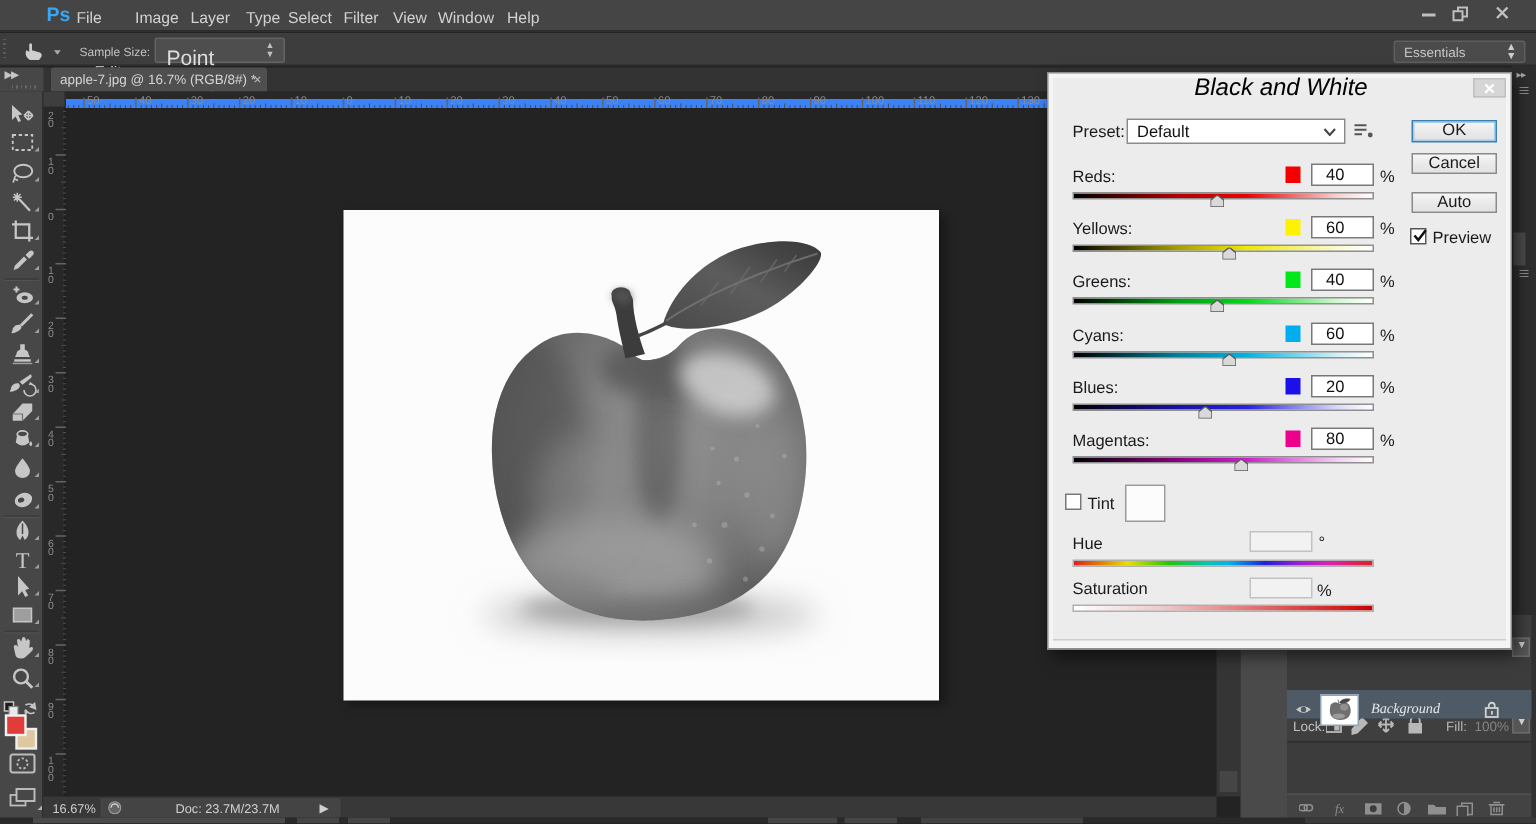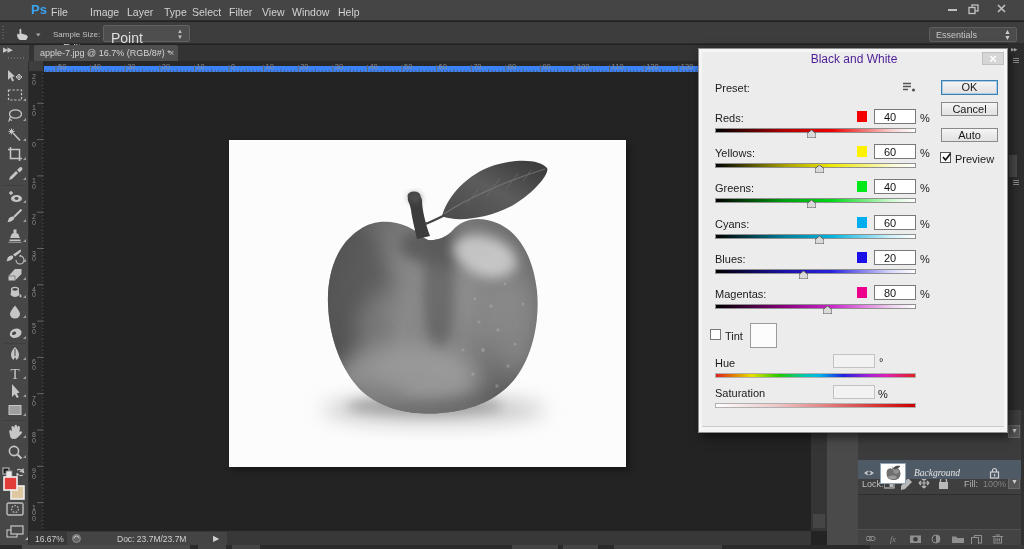--- a/index.html
+++ b/index.html
@@ -767,26 +767,32 @@
           <line x1="133.6" y1="4.2" x2="133.6" y2="7.5"></line>
         </g>
     </svg>
   </div>
   <div class="abs" style="left:0;top:136px;width:166px;height:3px;background:#333333;"></div>
   <div class="abs" style="left:163px;top:0;width:3px;height:139px;background:#313131;"></div>
 </div>
 
 <div id="dialog" class="abs" style="left:698px;top:48px;width:310px;height:385px;background:#ececec;border:1px solid #8e8e8e;box-shadow:3px 4px 10px rgba(0,0,0,0.55), inset 0 0 0 3px #f5f5f5;">
   <div class="abs" style="left:0;top:0;width:310px;height:20px;text-align:center;">
-    <span style="font-size:12px;color:#4c1d95;line-height:20px;">Black and White</span>
+    <span style="font-size:16px;color:#000000;line-height:20px;font-style:italic;">Black and White</span>
   </div>
   <div class="abs" style="left:283px;top:3px;width:22px;height:13px;background:#d6d6d6;border:1px solid #c0c0c0;text-align:center;">
     <span style="font-size:13px;color:#ffffff;line-height:11px;font-weight:bold;display:block;">×</span>
   </div>
   <span class="abs dlbl" style="left:16px;top:33px;">Preset:</span>
+  <div class="abs" style="left:52px;top:30px;width:146px;height:17px;background:#fff;border:1px solid #8a8a8a;">
+    <span style="position:absolute;left:6px;top:2px;font-size:11px;color:#111;">Default</span>
+    <svg style="position:absolute;right:5px;top:5px;" width="9" height="6" viewBox="0 0 9 6">
+        <path d="M1,1 L4.5,5 L8,1" fill="none" stroke="#444" stroke-width="1.4"></path>
+      </svg>
+  </div>
   <svg class="abs" style="left:203px;top:33px;" width="14" height="11" viewBox="0 0 14 11">
     <path d="M1,1.5 h8 M1,4.5 h8 M1,7.5 h5" stroke="#555" stroke-width="1.3"></path>
     <circle cx="11.5" cy="8" r="1.6" fill="#555"></circle>
   </svg>
   <div class="abs dbtn" style="left:242px;top:31px;width:57px;height:15px;border:1px solid #3c7fb1;box-shadow:0 0 0 1px #a8cbe8 inset;"><span class="dbt">OK</span></div>
   <div class="abs dbtn" style="left:242px;top:53px;width:57px;height:14px;"><span class="dbt">Cancel</span></div>
   <div class="abs dbtn" style="left:242px;top:79px;width:57px;height:14px;"><span class="dbt">Auto</span></div>
   <div class="abs" style="left:241px;top:103px;width:11px;height:11px;background:#fff;border:1px solid #555;">
     <svg style="position:absolute;left:0px;top:-1px;" width="11" height="11" viewBox="0 0 11 11">
         <path d="M2,5 L4.5,8 L9.5,1.5" fill="none" stroke="#111" stroke-width="1.7"></path>

